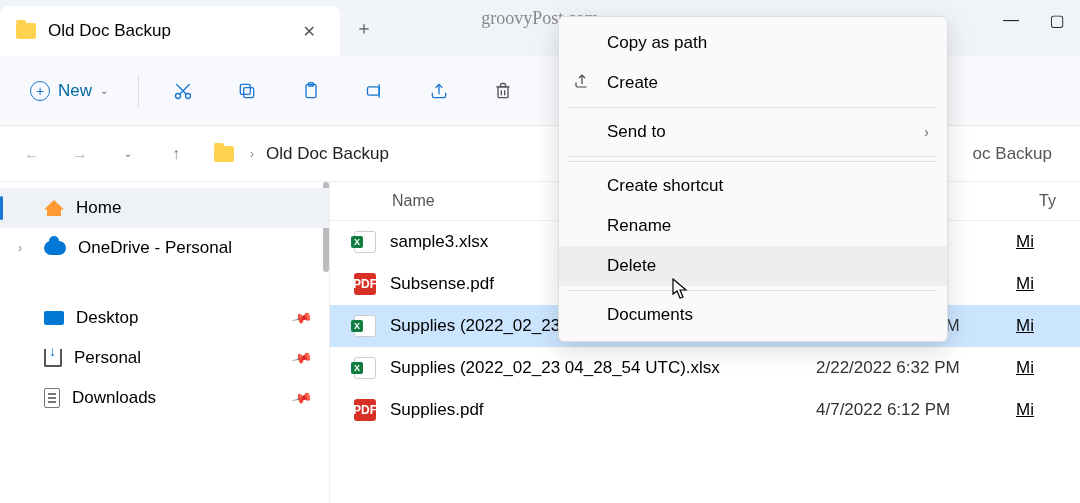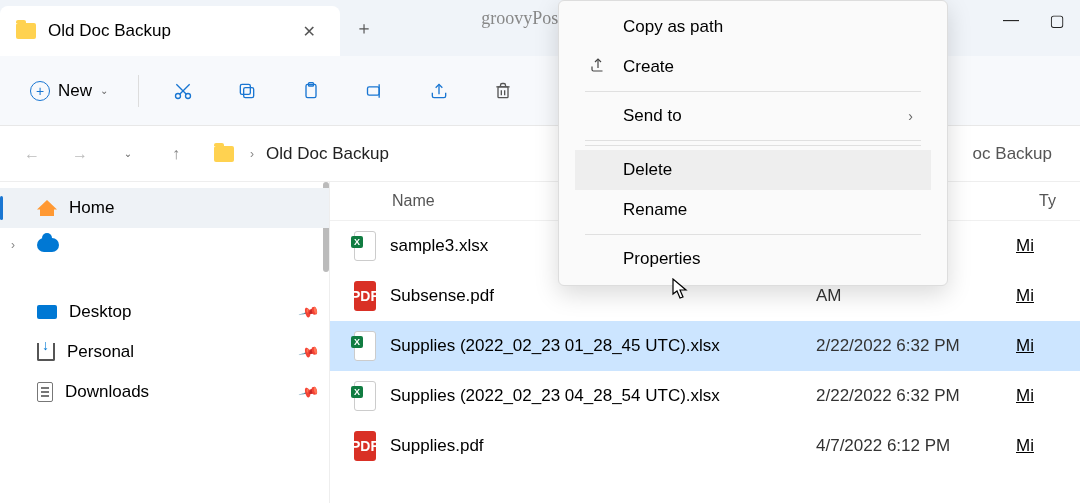--- a/index.html
+++ b/index.html
@@ -14,64 +14,64 @@
 .tab-close { font-size: 16px; color: #555; padding: 4px 8px; cursor: pointer; }
 .newtab { width: 48px; display:flex; align-items:center; justify-content:center; color:#555; font-size:18px; cursor:pointer; }
 .watermark { position:absolute; left:50%; top:8px; transform:translateX(-50%); color:#888; font-size:18px; font-family: Georgia, serif; }
 .winbtns { position:absolute; right:0; top:0; display:flex; height:40px; }
 .winbtn { width:46px; display:flex; align-items:center; justify-content:center; color:#222; cursor:pointer; }
 
 
 .toolbar { height: 70px; background:#f7f9fc; display:flex; align-items:center; padding:0 16px; gap:8px; border-bottom:1px solid #e8e8e8; }
 .newbtn { display:flex; align-items:center; gap:8px; padding:6px 14px; border-radius:6px; cursor:pointer; }
 .new-icon { width:20px; height:20px; border:1.5px solid #1976d2; border-radius:50%; display:flex; align-items:center; justify-content:center; color:#1976d2; font-size:14px; }
-.new-label { font-size:17px; color:#000000; }
+.new-label { font-size:17px; color:#0369a1; }
 .chev { color:#666; font-size:10px; }
 .sep { width:1px; height:32px; background:#ddd; margin:0 8px; }
 .tbtn { width:56px; height:40px; display:flex; align-items:center; justify-content:center; color:#1976d2; cursor:pointer; border-radius:4px; }
 
 
 .addrrow { height:56px; display:flex; align-items:center; padding:0 12px; gap:8px; border-bottom:1px solid #eee; }
 .navbtn { width:40px; height:40px; display:flex; align-items:center; justify-content:center; color:#888; cursor:pointer; border-radius:4px; }
 .navbtn.dim { color:#bbb; }
 .addrbox { flex:1; display:flex; align-items:center; gap:12px; padding:6px 10px; border-radius:4px; }
 .addrbox .folder-ico { width:20px; height:16px; background:#ffd250; border-radius:2px; position:relative; margin-right:4px; }
 .addrbox .folder-ico::before { content:""; position:absolute; top:-3px; left:0; width:10px; height:3px; background:#ffd250; border-radius:2px 2px 0 0; }
 .crumb-sep { color:#888; font-size:12px; }
 .crumb { font-size:17px; color:#222; }
 .path-tail { color:#555; font-size:17px; margin-left:auto; padding-right:16px; }
 
 
 .content { display:flex; height:calc(503px - 56px - 70px - 56px); }
 .sidebar { width:330px; border-right:1px solid #eee; position:relative; padding-top:6px; }
 .side-scroll { position:absolute; right:0; top:0; width:6px; height:90px; background:#bbb; border-radius:3px; }
-.sideitem { display:flex; align-items:center; gap:12px; padding:10px 11px; font-size:17px; cursor:pointer; position:relative; }
+.sideitem { display:flex; align-items:center; gap:12px; padding:10px 18px; font-size:17px; cursor:pointer; position:relative; }
 .sideitem.active { background:#eef2f6; }
 .sideitem.active::before { content:""; position:absolute; left:0; top:20%; height:60%; width:3px; background:#1976d2; border-radius:2px; }
 .sideitem .expand { width:14px; color:#888; font-size:12px; }
 .pin { margin-left:auto; color:#888; transform:rotate(30deg); font-size:14px; }
 .spacer { height:30px; }
 
 .main { flex:1; position:relative; }
 .colhdr { display:flex; padding:10px 24px; color:#555; font-size:16px; border-bottom:1px solid #f0f0f0; }
 .col-name { flex:1; padding-left:38px; }
 .col-date { width:200px; }
 .col-type { width:40px; text-align:right; }
 .row { display:flex; align-items:center; padding:10px 24px; font-size:17px; cursor:pointer; }
 .row.selected { background:#cce5ff; }
-.row .fico { width:22px; height:30px; margin-right:14px; display:flex; align-items:center; justify-content:center; border-radius:3px; font-size:14px; font-weight:bold; }
+.row .fico { width:22px; height:22px; margin-right:14px; display:flex; align-items:center; justify-content:center; border-radius:3px; font-size:12px; font-weight:bold; }
 .ico-xlsx { background:#fff; border:1px solid #ccc; position:relative; }
 .ico-xlsx::after { content:"X"; position:absolute; left:-4px; top:4px; background:#107c41; color:#fff; width:12px; height:12px; font-size:9px; display:flex; align-items:center; justify-content:center; border-radius:2px; }
 .ico-pdf { background:#d93025; color:#fff; }
 .row .fname { flex:1; }
 .row .fdate { width:200px; color:#333; }
 .row .ftype { width:40px;text-decoration:underline; }
 
 
-.ctxmenu { position:absolute; left:558px; top:0; width:390px; background:#fafafa; border:1px solid #ddd; border-radius:6px; box-shadow:0 8px 24px rgba(0,0,0,0.15); padding:6px 16px; z-index:100; }
+.ctxmenu { position:absolute; left:558px; top:16px; width:390px; background:#fafafa; border:1px solid #ddd; border-radius:6px; box-shadow:0 8px 24px rgba(0,0,0,0.15); padding:6px 0; z-index:100; }
 .ctxitem { display:flex; align-items:center; padding:10px 18px 10px 48px; font-size:17px; cursor:pointer; position:relative; }
 .ctxitem:hover, .ctxitem.hl { background:#eee; }
 .ctxitem .cico { position:absolute; left:14px; width:20px; color:#444; }
 .ctxitem .sub { margin-left:auto; color:#666; font-size:14px; }
 .ctxsep { height:1px; background:#e0e0e0; margin:4px 10px; }
 .cursor { position:absolute; left:672px; top:278px; z-index:200; pointer-events:none; }
 
 
 .ico-home { width:20px; height:16px; background:#ff9933; clip-path:polygon(50% 0,100% 60%,85% 60%,85% 100%,15% 100%,15% 60%,0 60%); }
 .ico-cloud { width:22px; height:14px; background:#0078d4; border-radius:8px; position:relative; }
@@ -168,20 +168,21 @@
   <div class="sidebar">
     <div class="side-scroll"></div>
     <div class="sideitem active">
       <span class="expand"></span>
       <span class="ico-home"></span>
       <span>Home</span>
     </div>
     <div class="sideitem">
       <span class="expand">›</span>
       <span class="ico-cloud"></span>
+      <span>OneDrive - Personal</span>
     </div>
     <div class="spacer"></div>
     <div class="sideitem">
       <span class="expand"></span>
       <span class="ico-desktop"></span>
       <span>Desktop</span>
       <span class="pin">📌</span>
     </div>
     <div class="sideitem">
       <span class="expand"></span>
@@ -249,27 +250,30 @@
         </svg></span>
     <span>Create</span>
   </div>
   <div class="ctxsep"></div>
   <div class="ctxitem">
       <span>Send to</span>
       <span class="sub">›</span>
     </div>
   <div class="ctxsep"></div>
   <div class="ctxsep"></div>
+  <div class="ctxitem">
+      <span>Create shortcut</span>
+    </div>
+  <div class="ctxitem">
+      <span>Rename</span>
+    </div>
   <div class="ctxitem hl">
       <span>Delete</span>
     </div>
-  <div class="ctxitem">
-      <span>Rename</span>
-    </div>
-  <div class="ctxsep"></div>
-  <div class="ctxitem">
-      <span>Properties</span>
+  <div class="ctxsep"></div>
+  <div class="ctxitem">
+      <span>Documents</span>
     </div>
 </div>
 
 <svg class="cursor" width="18" height="22" viewBox="0 0 18 22">
     <path d="M1 1 L1 16 L5 13 L8 20 L11 19 L8 12 L14 12 Z" fill="#fff" stroke="#000" stroke-width="1.2"></path>
   </svg>
 
 </body></html>

